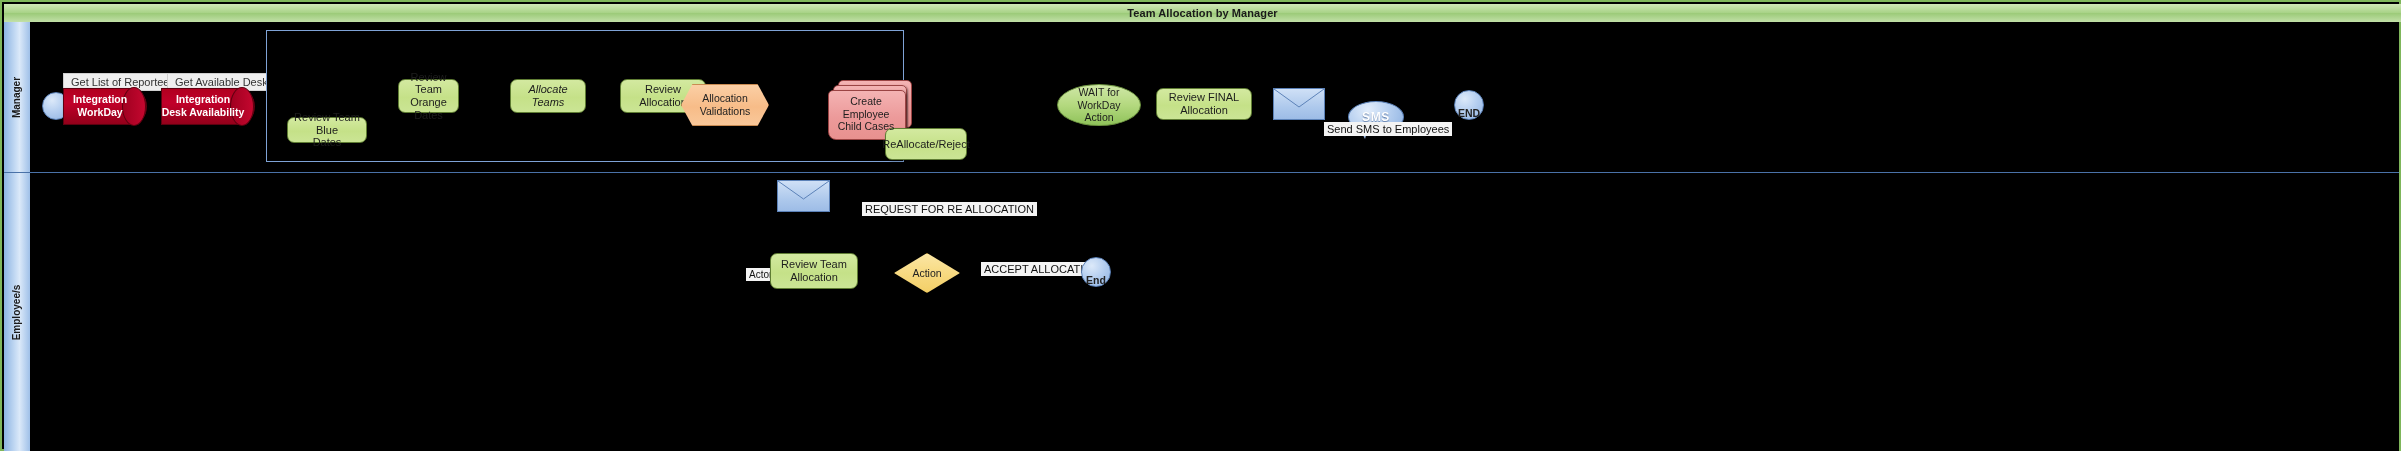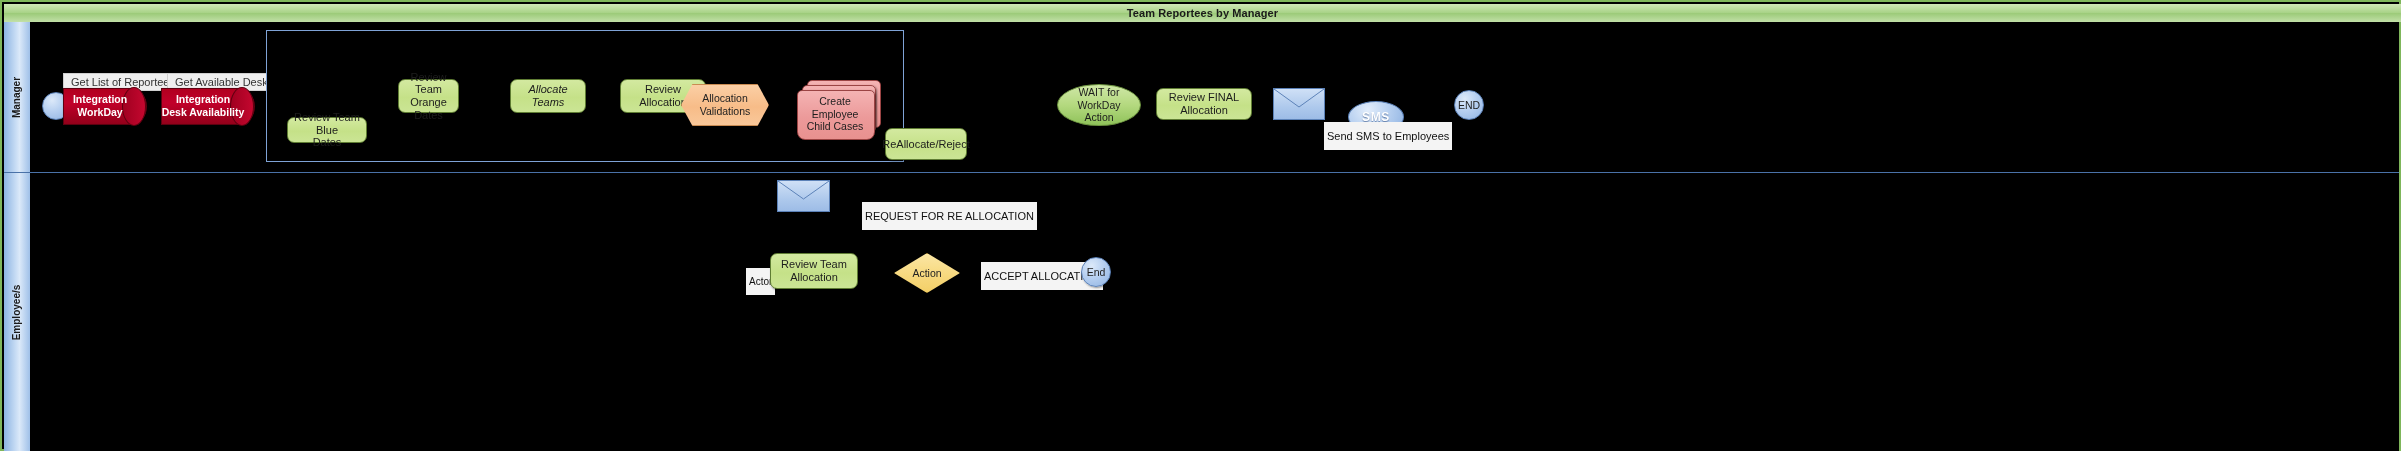--- a/index.html
+++ b/index.html
@@ -86,22 +86,22 @@
   
   .ell{position:absolute;border-radius:50%;
     background:linear-gradient(to bottom,#cfe7a7 0%,#b4d97f 50%,#8fc25a 100%);
     border:1px solid #6d9440;display:flex;align-items:center;justify-content:center;
     text-align:center;font-size:10.5px;color:#1d1d1d;line-height:1.2;
     box-shadow:1px 1px 2px rgba(0,0,0,.45);}
 
   
   .circ{position:absolute;border-radius:50%;
     background:radial-gradient(circle at 35% 28%,#dce9f9 0%,#b6cff0 45%,#8fb3e2 100%);
-    border:1px solid #5c82b8;display:flex;align-items:center;justify-content:center;
-    font-size:10.5px;color:#222;box-shadow:1px 1px 2px rgba(0,0,0,.4);}
+    border:1px solid #5c82b8;display:flex;align-items:flex-end;justify-content:center;
+    font-size:10.5px;color:#222;box-shadow:1px 1px 2px rgba(0,0,0,.4);font-weight:bold;}
 
   
   .env{position:absolute;border:1px solid #5c82b8;
     background:linear-gradient(to bottom,#cfe0f6 0%,#aec9ec 60%,#9dbce6 100%);
     overflow:hidden;}
   .env svg{position:absolute;left:0;top:0;width:100%;height:100%;}
 
   
   .sms{position:absolute;}
   .sms .bub{position:absolute;left:0;top:0;width:100%;height:78%;
@@ -117,30 +117,30 @@
   
   .subproc{position:absolute;box-sizing:border-box;border:1px solid #7fa3d6;background:#000;}
   .subproc .hdr{height:18px;
     background:linear-gradient(to bottom,#cfdff4 0%,#a8c4ea 45%,#95b6e4 55%,#bdd3f1 100%);
     border-bottom:1px solid #7fa3d6;
     display:flex;align-items:center;justify-content:center;
     font-size:10.5px;font-weight:bold;color:#1a1a1a;}
 
   
   .wlabel{position:absolute;background:#f4f4f4;color:#111;font-size:11px;
-    padding:8px 3px;white-space:nowrap;}
+    padding:1px 3px;white-space:nowrap;}
 </style>
 </head>
 <body>
 
 <div id="canvas">
 
   <div class="pool-frame">
 
-    <div class="pool-title">Team Reportees by Manager</div>
+    <div class="pool-title">Team Allocation by Manager</div>
 
     <div class="lane" style="left:2px;top:20px;width:2395px;height:150px;">
       <div class="lane-header">
         <span>Manager</span>
       </div>
       <div class="lane-body">
 
         <div class="circ" style="left:12px;top:70px;width:26px;height:26px;"></div>
 
         <div class="chip" style="left:33px;top:51px;">Get List of Reportees</div>
@@ -195,21 +195,21 @@
 
         <div class="hex" style="left:651px;top:62px;width:86px;height:40px;">
           <div class="shape">
             <div class="lbl">
               <span>Allocation</span><br>
               <span>Validations</span>
             </div>
           </div>
         </div>
 
-        <div class="stack" style="left:767px;top:58px;width:86px;height:60px;text-decoration:underline;">
+        <div class="stack" style="left:798px;top:58px;width:86px;height:60px;text-decoration:underline;">
           <div class="sheet s1"></div>
           <div class="sheet s2"></div>
           <div class="sheet s3"></div>
           <div class="lbl">
             <span>
               <span>Create Employee</span><br>
               <span>Child Cases</span>
             </span>
           </div>
         </div>

